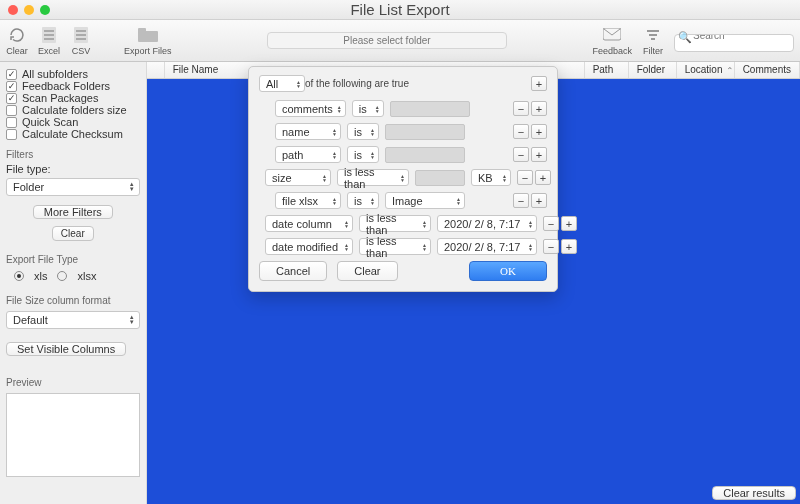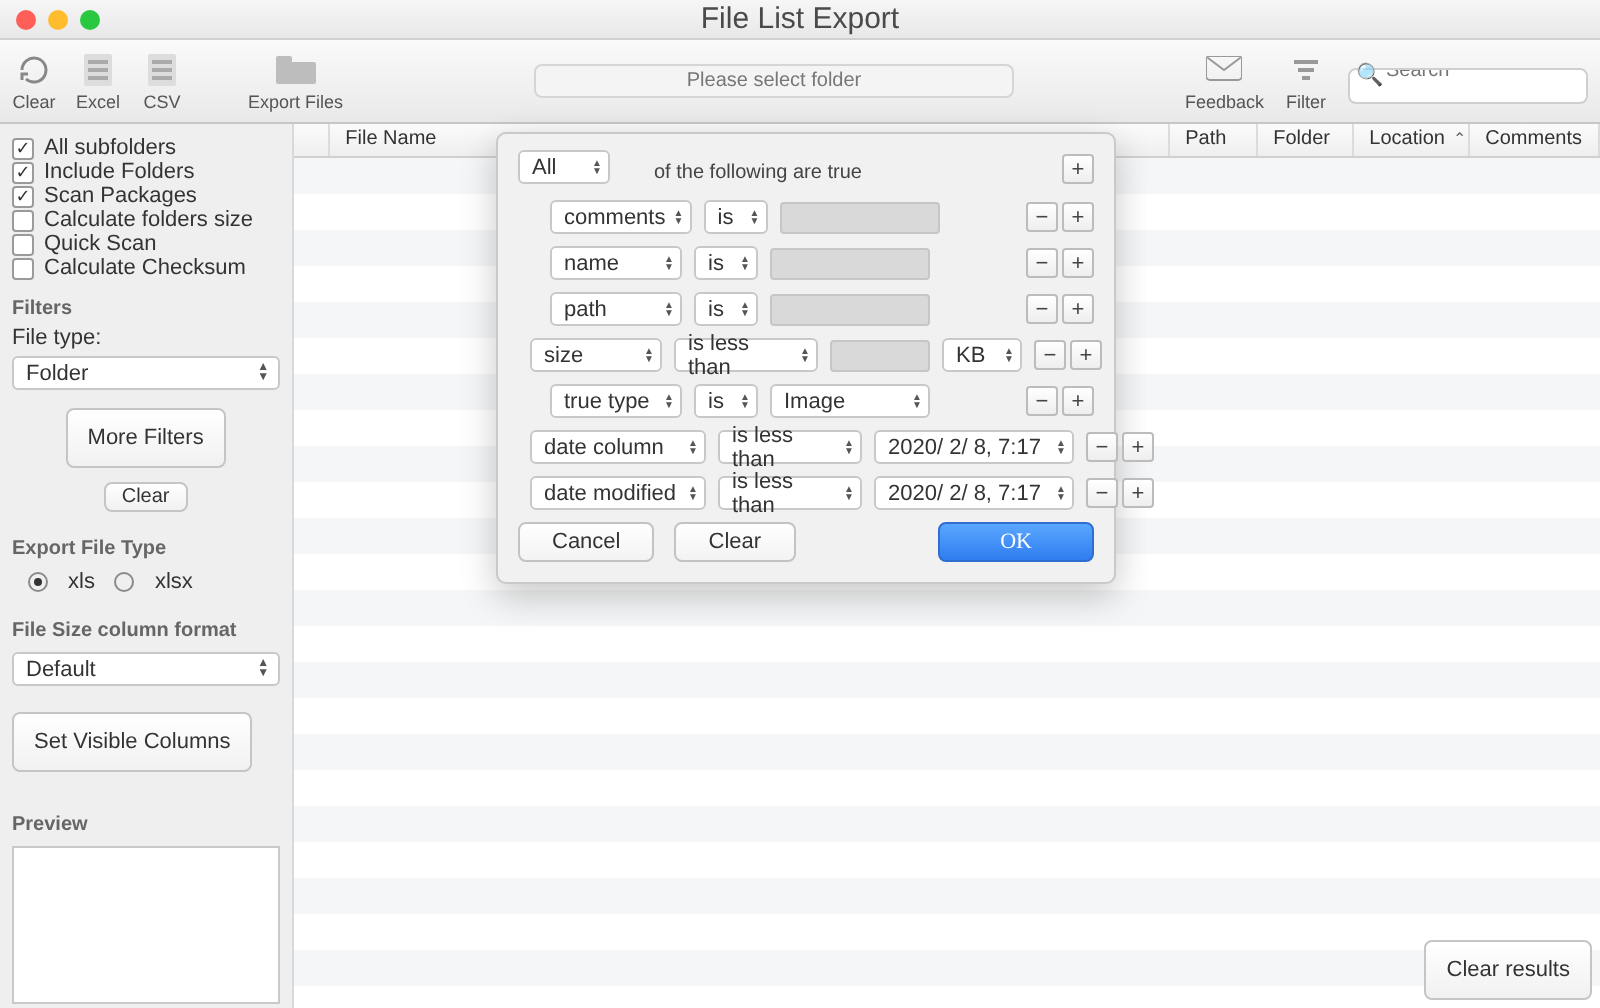--- a/index.html
+++ b/index.html
@@ -24,51 +24,51 @@
 .tb-counts{display:flex; justify-content:space-around; font-size:10px;color:#666;}
 .search { position:relative; width:120px; }
 .search input{ width:100%; height:18px; border:1px solid #cfcfcf; border-radius:4px; padding:0 4px 14px 18px; font-size:10px; background:#fff;}
 .search .mag{position:absolute; left:4px; top:2px; color:#999; font-size:11px;}
 
 
 .main { display:flex; height:calc(504px - 20px - 42px); }
 .sidebar { width:156px; background:#efefef; border-right:1px solid #d9d9d9; padding:6px 6px 2px 6px; display:flex; flex-direction:column; gap:3px; }
 .check { display:flex; align-items:center; gap:5px; font-size:11px; }
 .chkbox{width:11px;height:11px;border:1px solid #9a9a9a;border-radius:2px;background:#fff;display:flex;align-items:center;justify-content:center;font-size:9px;color:#333;}
-.section-label{font-size:10px;color:#666;margin-top:6px;font-weight:bold;}
+.section-label{font-size:10px;color:#666;margin-top:6px;}
 .select { display:inline-flex; align-items:center; background:#fff; border:1px solid #c8c8c8; border-radius:3px; height:18px; padding:0 14px 0 6px; position:relative; min-width:90px; }
 .select .arrows{position:absolute;right:2px;top:0;bottom:0;width:10px;display:flex;flex-direction:column;align-items:center;justify-content:center;font-size:6px;line-height:5px;color:#555;}
-.pillbtn{display:inline-flex;align-items:center;justify-content:center;background:linear-gradient(#fff,#f1f1f1);border:1px solid #c5c5c5;border-radius:4px;height:30px;padding:0 10px;font-size:11px;}
+.pillbtn{display:inline-flex;align-items:center;justify-content:center;background:linear-gradient(#fff,#f1f1f1);border:1px solid #c5c5c5;border-radius:4px;height:14px;padding:0 10px;font-size:11px;}
 .pill-sm{height:15px;padding:0 8px;font-size:10px;}
 .radio{width:10px;height:10px;border:1px solid #8a8a8a;border-radius:50%;display:inline-flex;align-items:center;justify-content:center;}
 .radio .dotin{width:4px;height:4px;border-radius:50%;background:#333;}
 .preview-box{border:1px solid #c9c9c9;background:#fff;height:84px;margin-top:2px;}
 
 
-.tablewrap{flex:1; display:flex; flex-direction:column; background:#1d4ed8; position:relative;}
+.tablewrap{flex:1; display:flex; flex-direction:row; background:#1d4ed8; position:relative;}
 .theader{display:flex; height:17px; background:linear-gradient(#fbfbfb,#efefef); border-bottom:1px solid #d0d0d0;}
 .th{padding:2px 8px; border-right:1px solid #dcdcdc; font-size:10px; color:#333; white-space:nowrap; overflow:hidden;}
 .th.sort::after{content:"⌃"; font-size:8px; margin-left:4px; color:#666;}
 .tbody{flex:1; background:#fff; overflow:hidden;}
 .trow{height:18px; display:flex;}
 .trow:nth-child(odd){background:#f5f6f7;}
 .trow:nth-child(even){background:#ffffff;}
 
 
 .modal{position:absolute; left:248px; top:66px; width:310px; background:#f1f1f1; border:1px solid #c9c9c9; border-radius:5px; box-shadow:0 6px 18px rgba(0,0,0,.22); padding:8px 10px 10px 10px;}
 .frow{display:flex; align-items:center; gap:6px; margin-bottom:6px;}
 .sel{position:relative;display:inline-flex;align-items:center;background:#fff;border:1px solid #c8c8c8;border-radius:3px;height:17px;padding:0 12px 0 6px;font-size:10px;min-width:52px;}
 .sel .ar{position:absolute;right:1px;top:0;bottom:0;width:9px;display:flex;flex-direction:column;align-items:center;justify-content:center;font-size:5px;line-height:4px;color:#555;}
 .valbox{background:#d9d9d9;border:1px solid #c6c6c6;border-radius:2px;height:16px;flex:0 0 80px;}
 .pm{display:flex;gap:2px;margin-left:auto;}
 .sq{width:16px;height:15px;border:1px solid #bcbcbc;border-radius:2px;background:linear-gradient(#fff,#eee);display:flex;align-items:center;justify-content:center;font-size:11px;color:#444;}
 .actions{display:flex;gap:10px;justify-content:flex-start;margin-top:6px;}
 .btn{height:20px;padding:0 16px;border:1px solid #c3c3c3;border-radius:4px;background:linear-gradient(#fff,#f3f3f3);font-size:11px;display:inline-flex;align-items:center;}
 .btn.primary{background:linear-gradient(#5aa7ff,#2f7df0);color:#fff;border-color:#2f6dd0;margin-left:auto;padding:0 30px;font-family:Liberation Serif, serif;}
-.toprow{display:flex;align-items:flex-end;gap:22px;margin-bottom:8px;}
+.toprow{display:flex;align-items:center;gap:0;margin-bottom:8px;}
 
 
 .footer-btn{position:absolute;right:4px;bottom:4px;}
 
 svg{display:block;}
 </style>
 </head>
 <body>
 
 <div class="titlebar">
@@ -160,21 +160,21 @@
 <div class="main">
 
   <div class="sidebar">
     <div id="opts">
         <div class="check">
           <span class="chkbox">✓</span>
           <span>All subfolders</span>
         </div>
         <div class="check">
           <span class="chkbox">✓</span>
-          <span>Include Folders</span>
+          <span>Feedback Folders</span>
         </div>
         <div class="check">
           <span class="chkbox">✓</span>
           <span>Scan Packages</span>
         </div>
         <div class="check">
           <span class="chkbox"></span>
           <span>Calculate folders size</span>
         </div>
         <div class="check">
@@ -340,21 +340,21 @@
           <span class="ar">▲<br>▼</span>
         </span>
         <span class="pm">
           <span class="sq">−</span>
           <span class="sq">+</span>
         </span>
       </div>
       <div class="frow">
         <span style="width:10px"></span>
         <span class="sel" style="min-width:66px">
-          <span>true type</span>
+          <span>file xlsx</span>
           <span class="ar">▲<br>▼</span>
         </span>
         <span class="sel" style="min-width:32px">
           <span>is</span>
           <span class="ar">▲<br>▼</span>
         </span>
         <span class="sel" style="min-width:80px">
           <span>Image</span>
           <span class="ar">▲<br>▼</span>
         </span>

